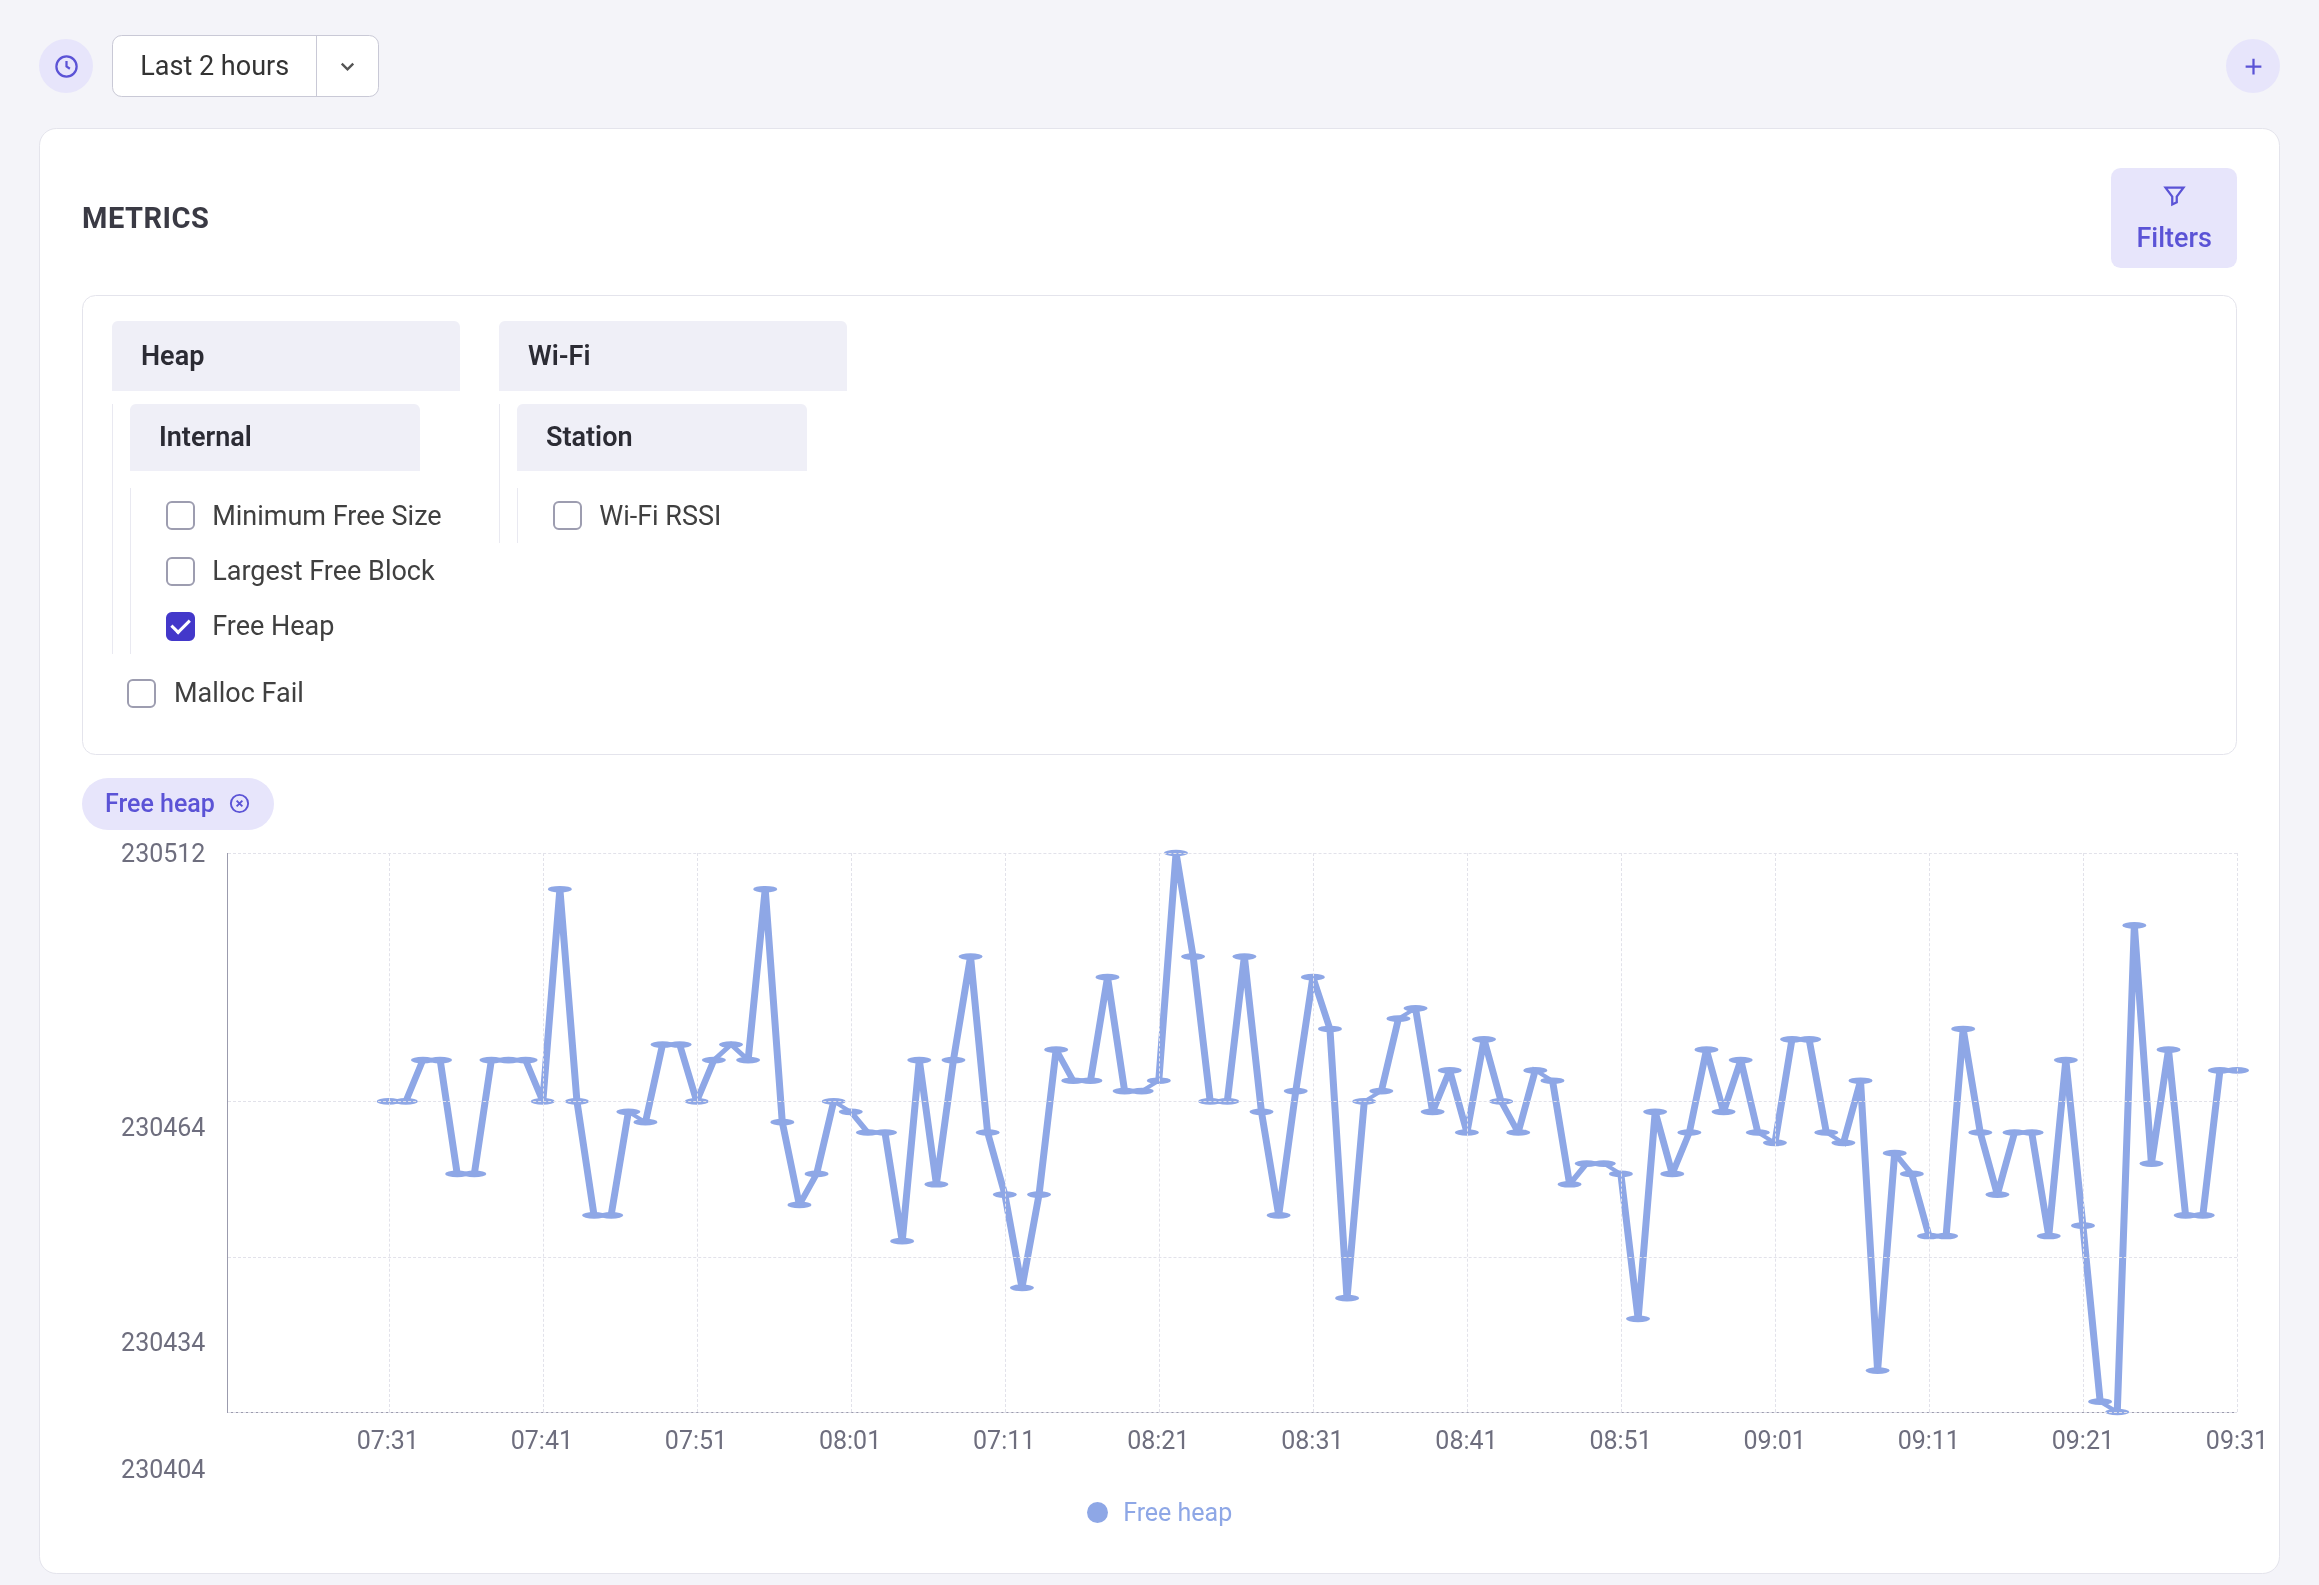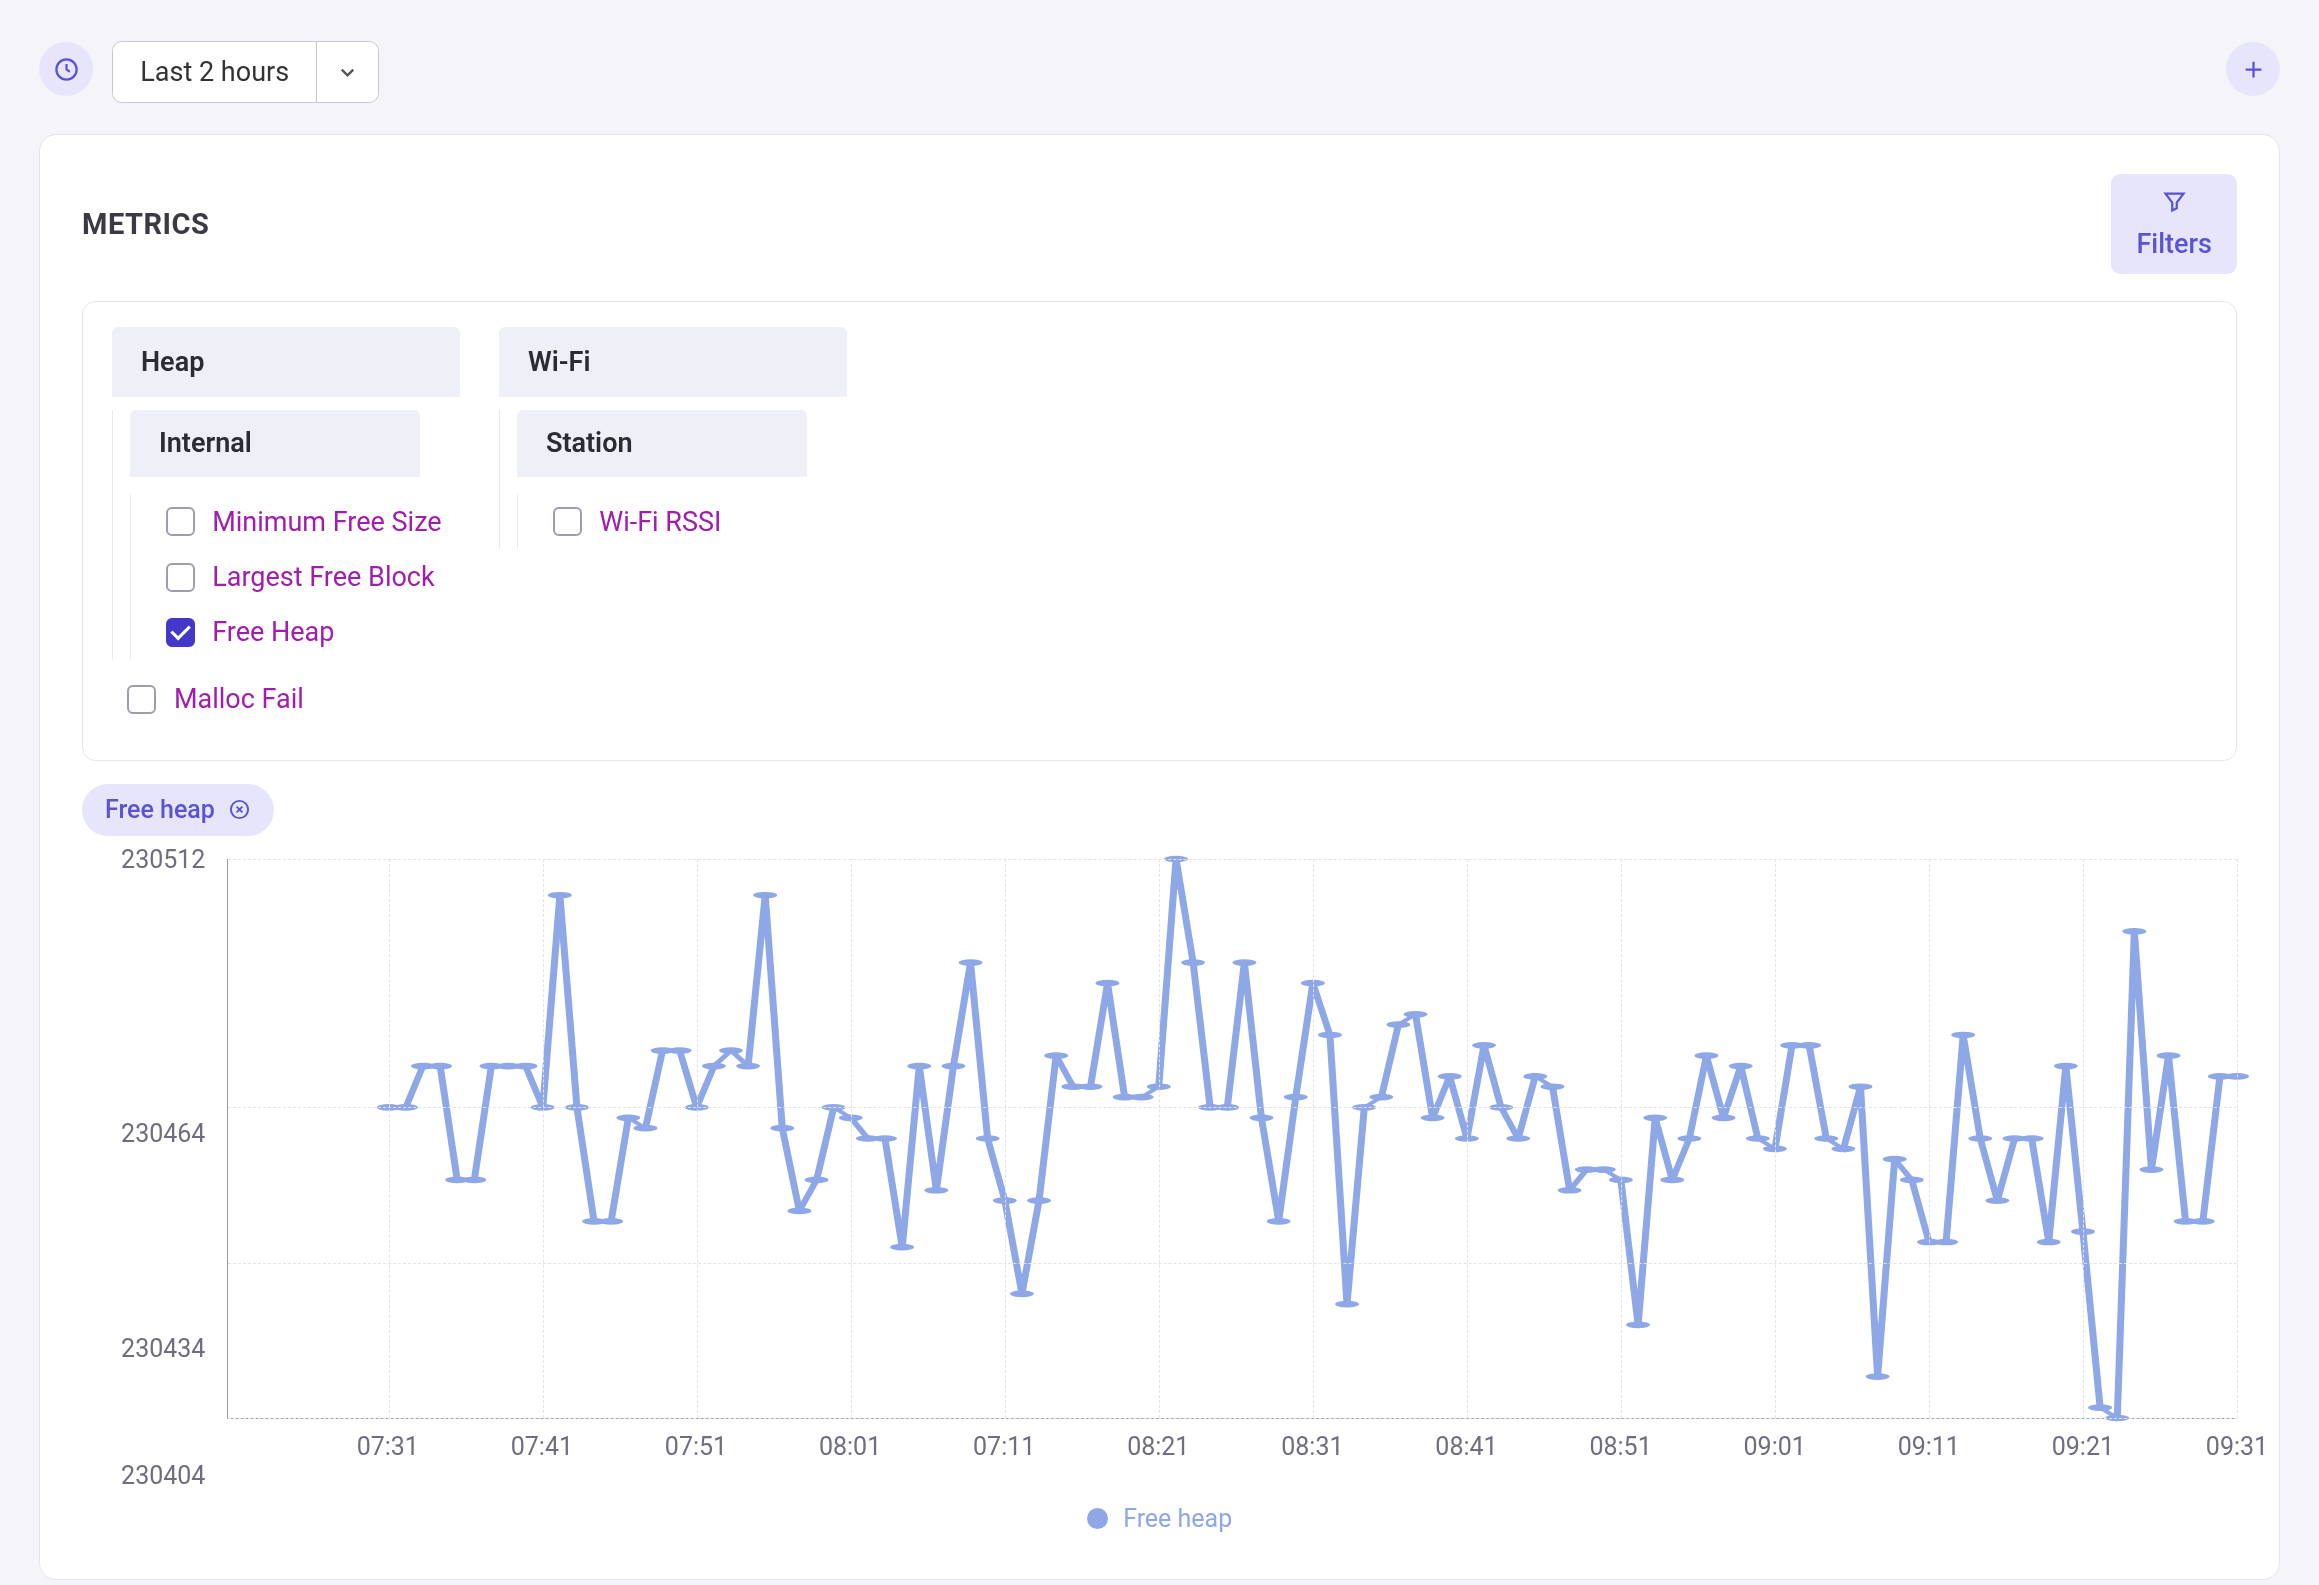--- a/index.html
+++ b/index.html
@@ -34,21 +34,20 @@
     display:flex;align-items:center;justify-content:center;
     cursor:pointer;
   }
   .icon-btn.right{margin-left:auto;}
   .icon-btn svg{width:27px;height:27px;stroke:var(--accent);fill:none;stroke-width:2;}
   .range-select{
     height:62px;
     border:1px solid #c9c9d6;border-radius:9.7px;background:#fff;
     display:flex;align-items:center;
     overflow:hidden;
-    margin-top:6px;
   }
   .range-select .value{padding:0 27px;font-size:27px;color:#333;}
   .range-select .caret{
     width:62px;height:100%;
     border-left:1px solid #c9c9d6;
     display:flex;align-items:center;justify-content:center;
   }
   .range-select .caret svg{width:23px;height:23px;stroke:#555;fill:none;stroke-width:2.5;}
 
   
@@ -91,21 +90,21 @@
   .sub-lbl{
     background:var(--group);
     border-radius:5.8px 5.8px 0 0;
     padding:17.4px 29px;font-weight:600;font-size:27px;color:#2b2b34;
     display:inline-block;min-width:290px;margin-bottom:7.7px;
   }
   .leaf-list{padding-left:29px;margin-top:9.7px;border-left:1.9px solid #e9e9f1;}
   .leaf-top{padding-left:9.7px;margin-top:11.6px;}
   .chk-row{
     display:flex;align-items:center;gap:17.4px;
-    padding:11.6px 5.8px;font-size:27px;color:#a21caf;
+    padding:11.6px 5.8px;font-size:27px;color:#404040;
     cursor:pointer;
   }
   .chk{
     width:29px;height:29px;border:2.4px solid #9d9db0;border-radius:5.8px;
     display:inline-flex;align-items:center;justify-content:center;flex:0 0 auto;
   }
   .chk.checked{background:var(--check);border-color:var(--check);}
   .chk.checked::after{
     content:"";width:7.7px;height:15.4px;border:solid #fff;border-width:0 3.9px 3.9px 0;
     transform:rotate(45deg);margin-top:-3.9px;

